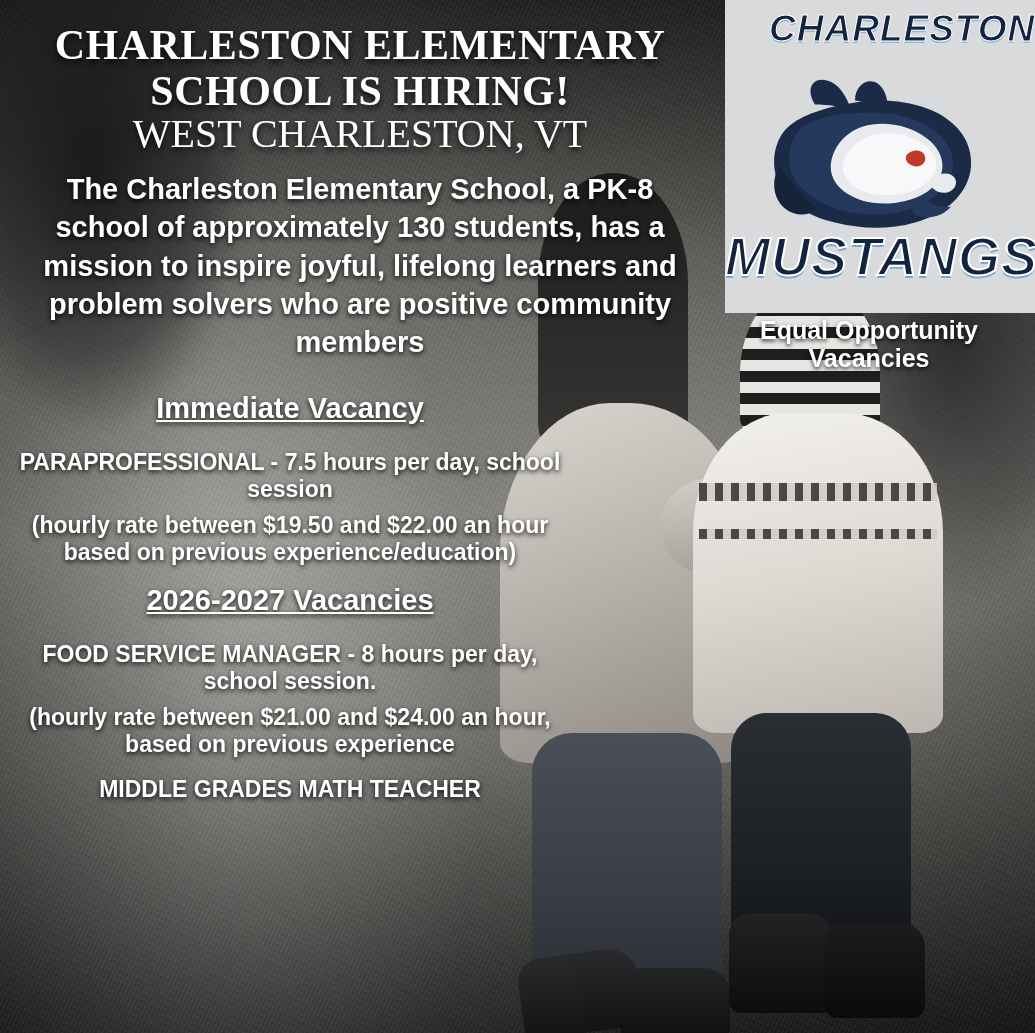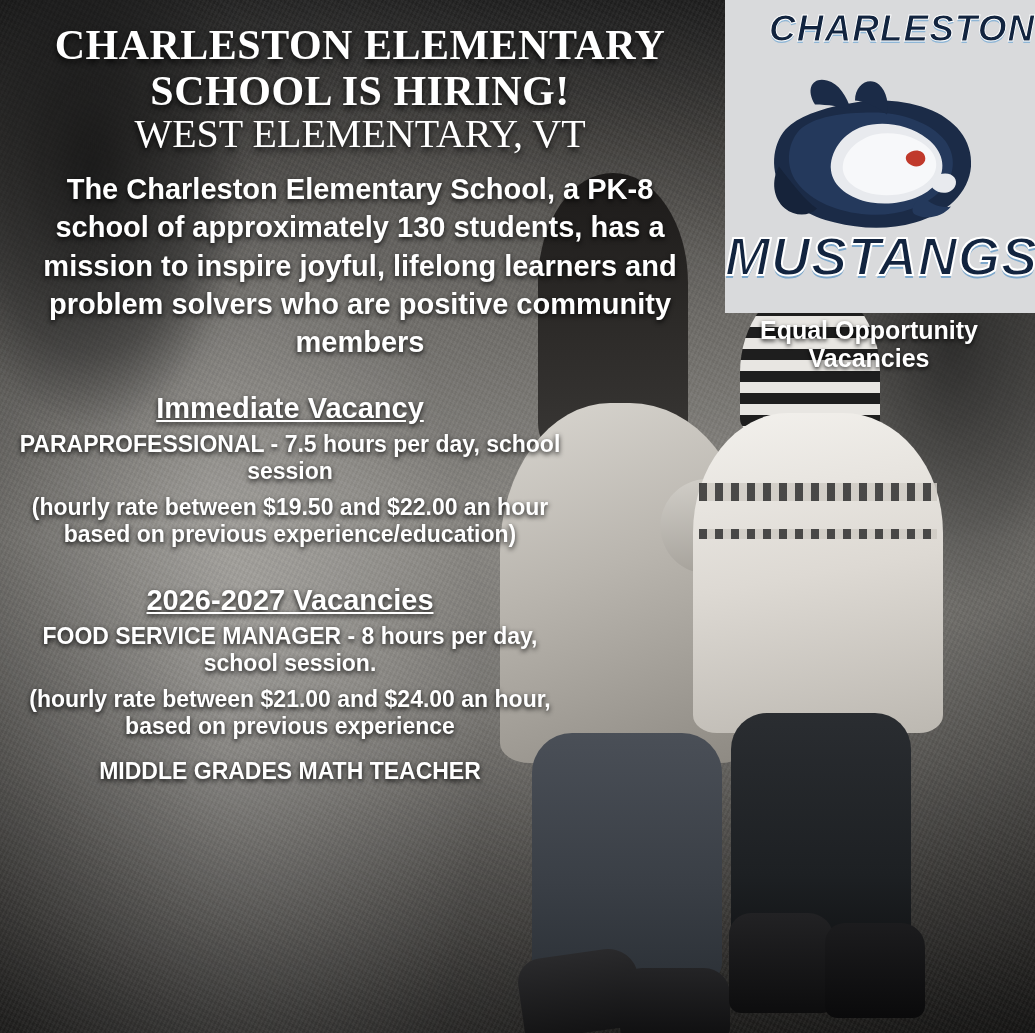--- a/index.html
+++ b/index.html
@@ -234,21 +234,21 @@
     width: 560px;
     left: 10px;
     text-align: center;
     color: #ffffff;
     text-shadow: 0 2px 5px rgba(0,0,0,.9);
   }
   .job {
     font-size: 23px;
     font-weight: bold;
     line-height: 1.18;
-    margin-top: 6px;
+    margin-top: 24px;
   }
   .rate {
     font-size: 23px;
     font-weight: bold;
     line-height: 1.18;
     margin-top: 9px;
   }
 
   .immediate { top: 392px; }
   .v2026 { top: 584px; }
@@ -295,21 +295,21 @@
       <div class="legs"></div>
       <div class="boot"></div>
       <div class="boot2"></div>
     </div>
   </div>
 
   <div class="headline">
     <div>CHARLESTON ELEMENTARY</div>
     <div>SCHOOL IS HIRING!</div>
   </div>
-  <div class="subhead">WEST ELEMENTARY, VT</div>
+  <div class="subhead">WEST CHARLESTON, VT</div>
 
   <div class="intro">The Charleston Elementary School, a PK-8 school of approximately 130 students, has a mission to inspire joyful, lifelong learners and problem solvers who are positive community members</div>
 
   <div class="block immediate">
     <div class="section-title">Immediate Vacancy</div>
     <div class="job">PARAPROFESSIONAL - 7.5 hours per day, school session</div>
     <div class="rate">(hourly rate between $19.50 and $22.00 an hour based on previous experience/education)</div>
   </div>
 
   <div class="block v2026">

